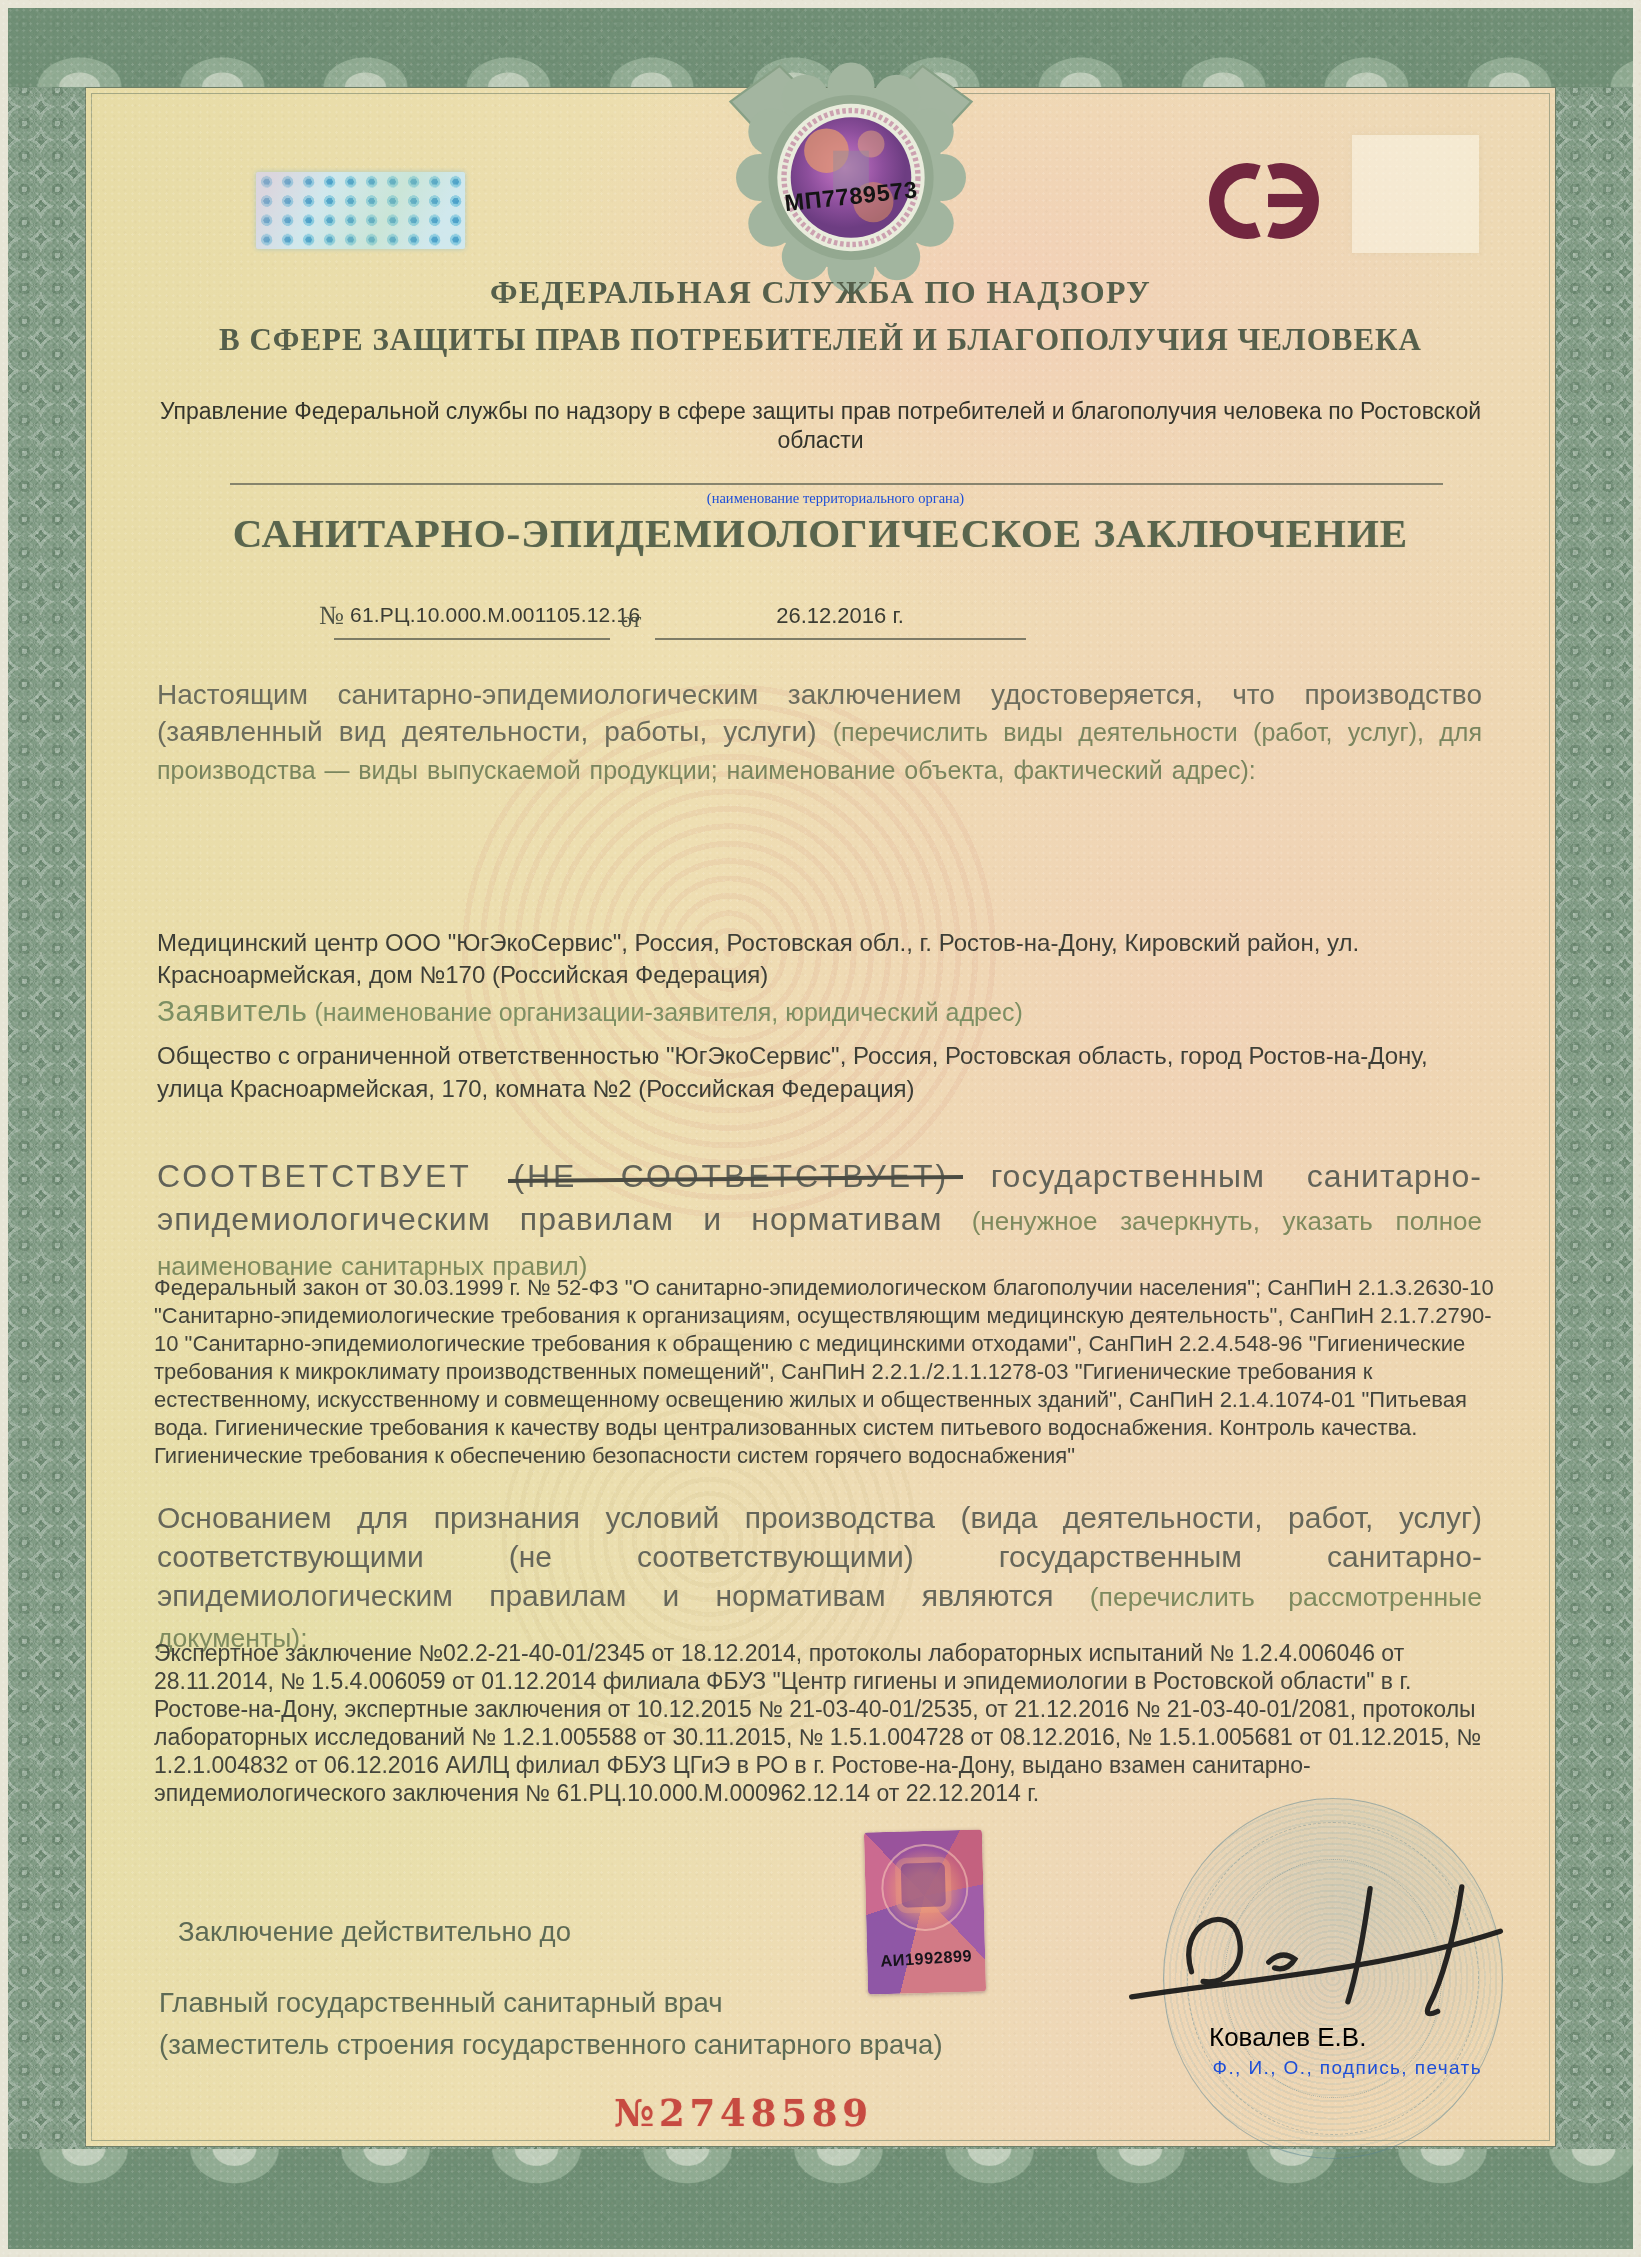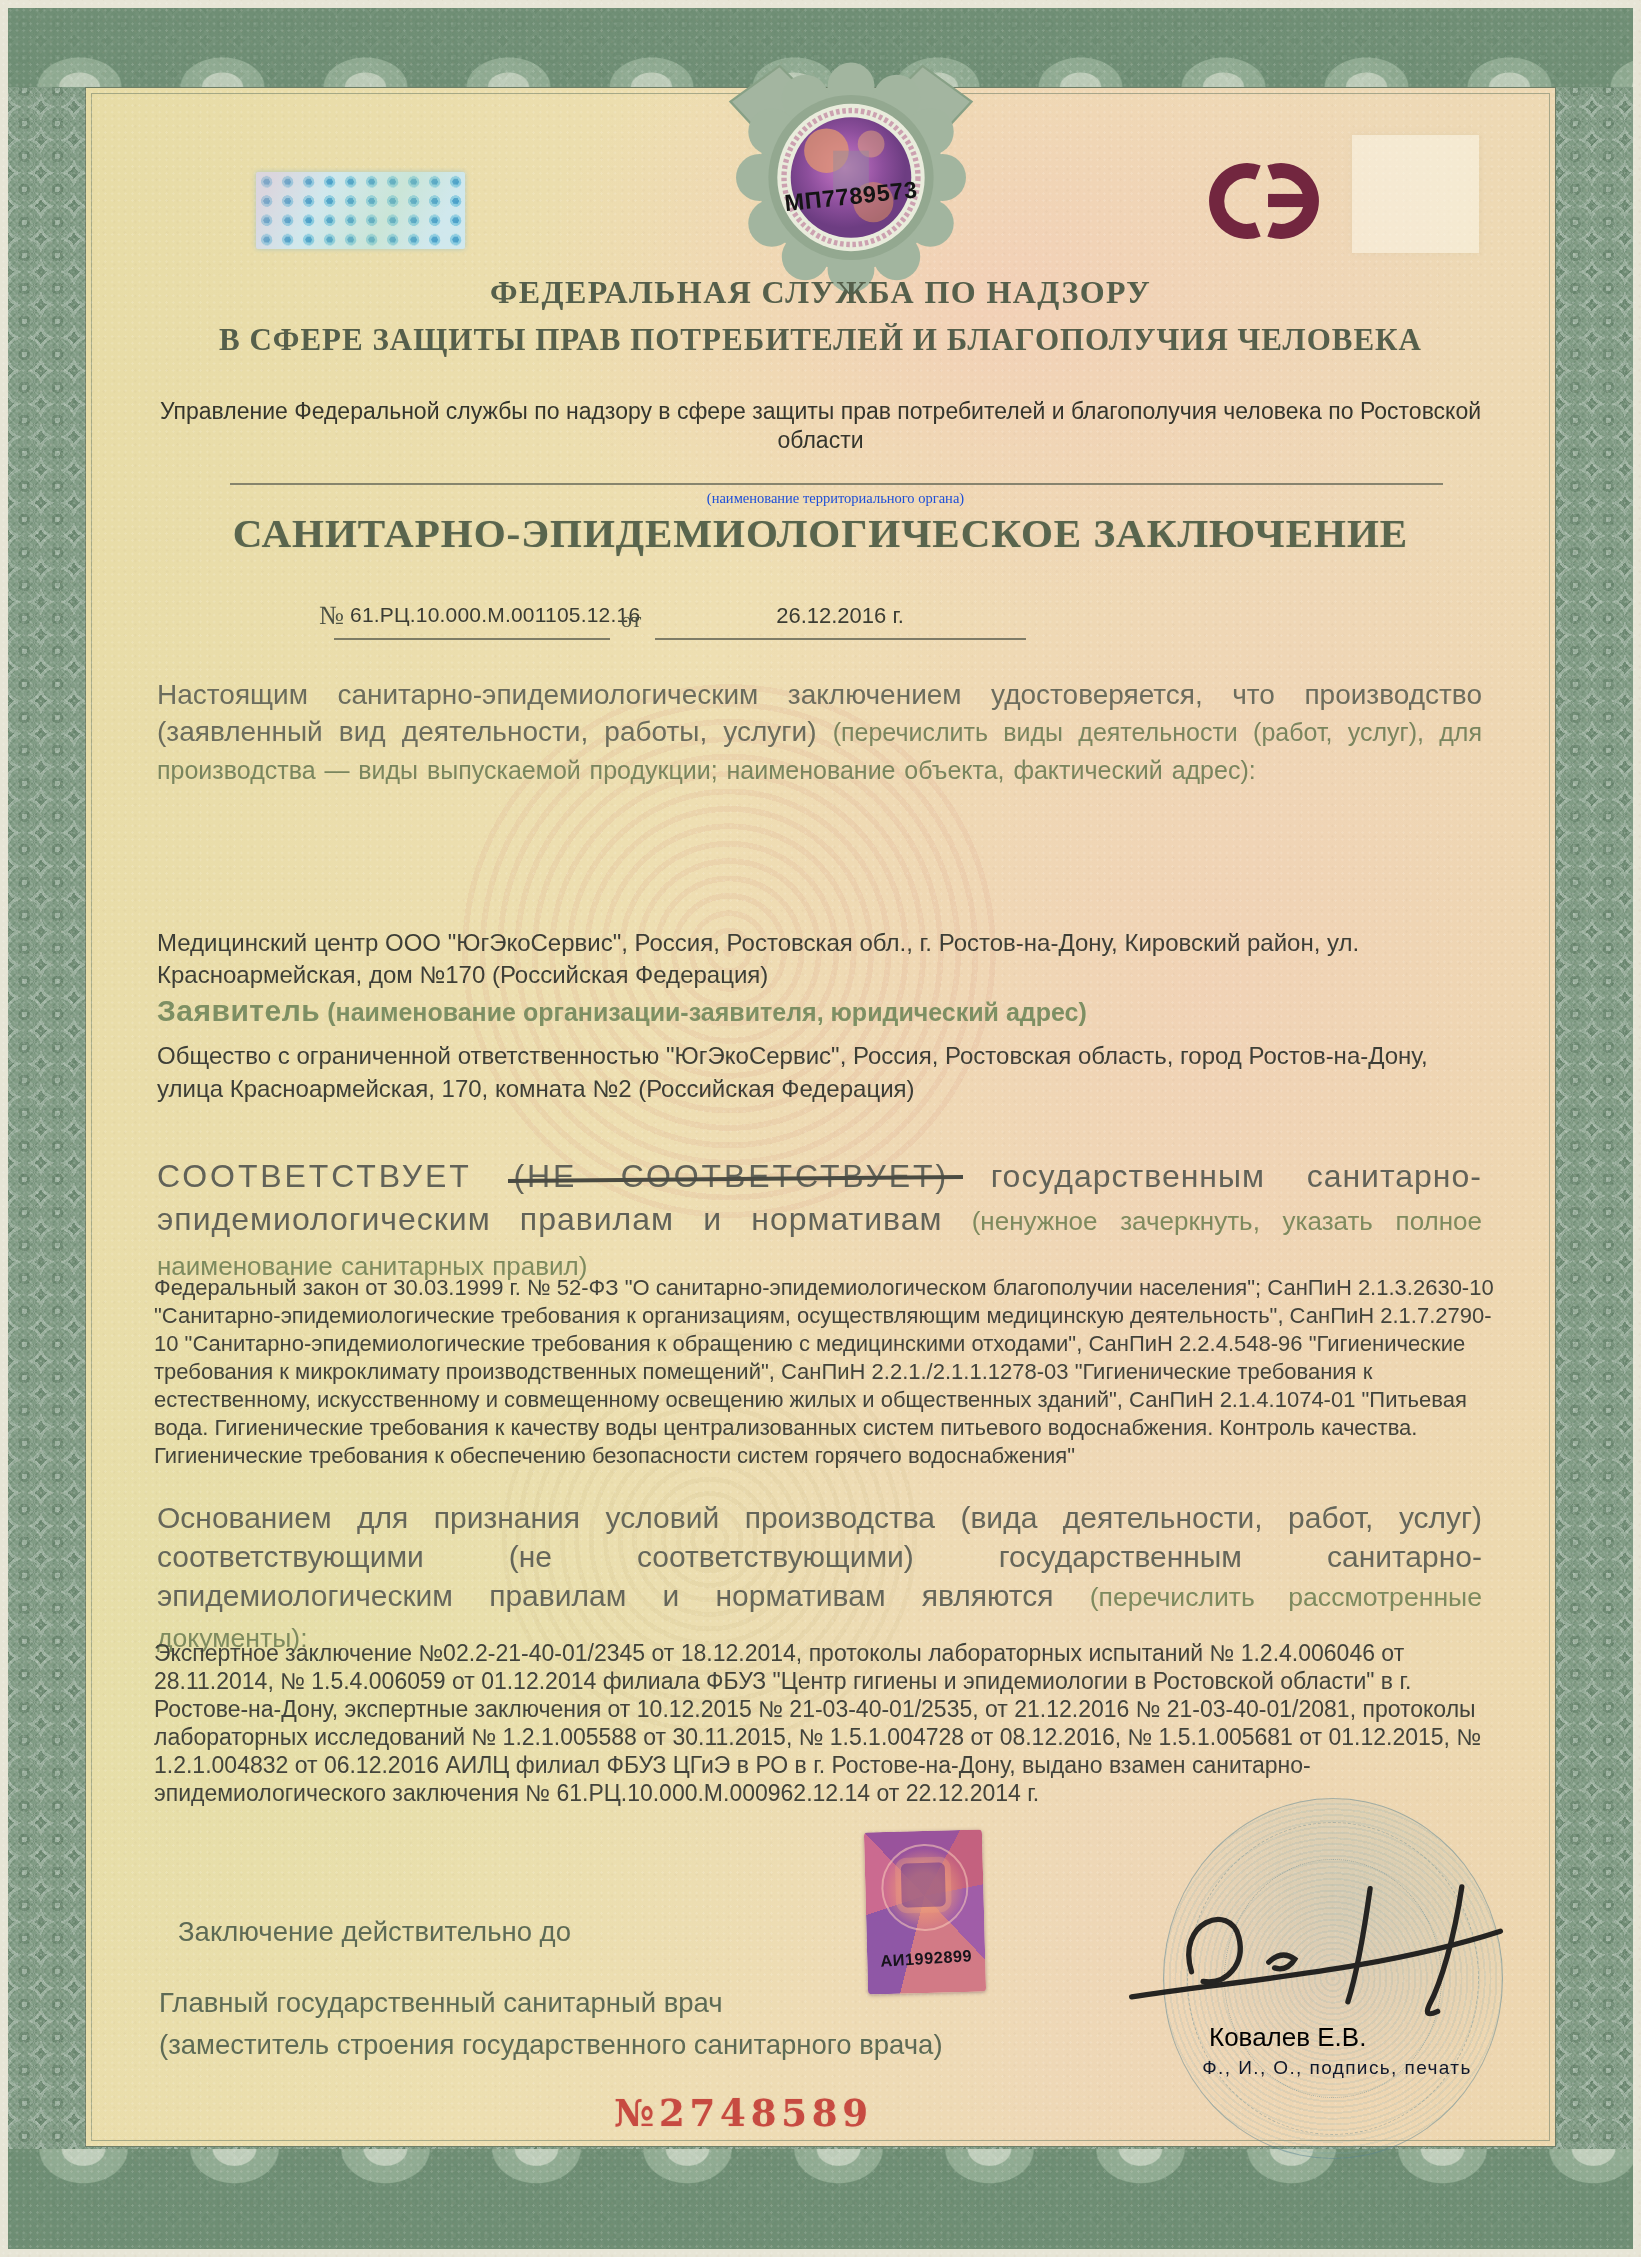--- a/index.html
+++ b/index.html
@@ -83,21 +83,21 @@
   .ul1{left:334px;width:276px;} .ul2{left:655px;width:371px;}
 
   
   .blk{position:absolute;left:157px;width:1325px;}
   .gray{color:#6b6c5d;} .dark{color:#3d3e36;}
   .j{text-align:justify;}
   .intro{top:676px;font-size:28px;line-height:37px;word-spacing:1.9px;}
   .intro .cap{font-size:25px;color:#79855e;}
   .activity{top:816px;width:961px;font-size:22px;line-height:26px;}
   .object{top:927px;width:1299px;font-size:24px;line-height:32px;}
-  .applicant-row{top:994px;font-size:25px;color:#7d8f63;font-weight:bold;}
+  .applicant-row{top:994px;font-size:25px;color:#7d8f63;}
   .applicant-row .lbl{font-size:30px;letter-spacing:0.5px;}
   .applicant{top:1039px;width:1313px;font-size:24px;line-height:33px;}
   .conforms{top:1155px;font-size:32px;line-height:43px;letter-spacing:1px;word-spacing:4.8px;color:#616258;}
   .conforms .caps{letter-spacing:2.9px;}
   .conforms .strike{position:relative;white-space:nowrap;}
   .conforms .strike::after{content:"";position:absolute;left:-5.8px;right:-13.5px;top:54%;height:3.9px;
     background:#4a4b42;transform:rotate(-.5deg);}
   .conforms .cap{font-size:26px;letter-spacing:0;word-spacing:1px;color:#7d8a5e;}
   .regs{top:1274px;width:1342px;left:154px;font-size:22px;line-height:28px;color:#42433b;}
   .basis{top:1498px;font-size:30px;line-height:39px;word-spacing:2.9px;color:#65665a;}
@@ -126,22 +126,22 @@
   .stamp{position:absolute;left:1163px;top:1798px;width:338px;height:359px;border-radius:50%;
     border:1.9px solid rgba(85,130,145,.55);opacity:.88;
     background-image:
       radial-gradient(circle at 55% 28%, rgba(110,160,175,.22), rgba(110,160,175,0) 62%),
       repeating-radial-gradient(circle at 50% 50%, rgba(120,165,175,.17) 0 1.9px, rgba(255,255,255,0) 1.9px 5.8px);}
   .stamp .ring1{position:absolute;inset:23px;border-radius:50%;border:1.9px dashed rgba(85,130,145,.45);}
   .stamp .ring2{position:absolute;inset:60px;border-radius:50%;border:1px dotted rgba(85,130,145,.55);}
   .signature{position:absolute;left:1122px;top:1879px;width:390px;height:145px;z-index:3;}
   .signer{position:absolute;left:1209px;top:2022px;width:249px;text-align:left;z-index:3;
     font-size:26px;color:#000000;}
-  .sig-caption{position:absolute;left:1192px;top:2057px;width:290px;text-align:center;z-index:3;
-    font-size:19px;letter-spacing:1.4px;color:#0f172a;}
+  .sig-caption{position:absolute;left:1192px;top:2057px;width:290px;text-align:right;z-index:3;
+    font-size:19px;letter-spacing:1.4px;color:#1d4ed8;}
 
   .serial{position:absolute;left:614px;top:2091px;font-family:"DejaVu Serif",serif;font-weight:bold;
     font-size:37px;letter-spacing:4.8px;color:#c74b41;text-shadow:0 0 1px rgba(199,75,65,.5);}
 </style>
 </head>
 <body>
 
 <div class="sheet">
 
   <div class="frame"></div>

